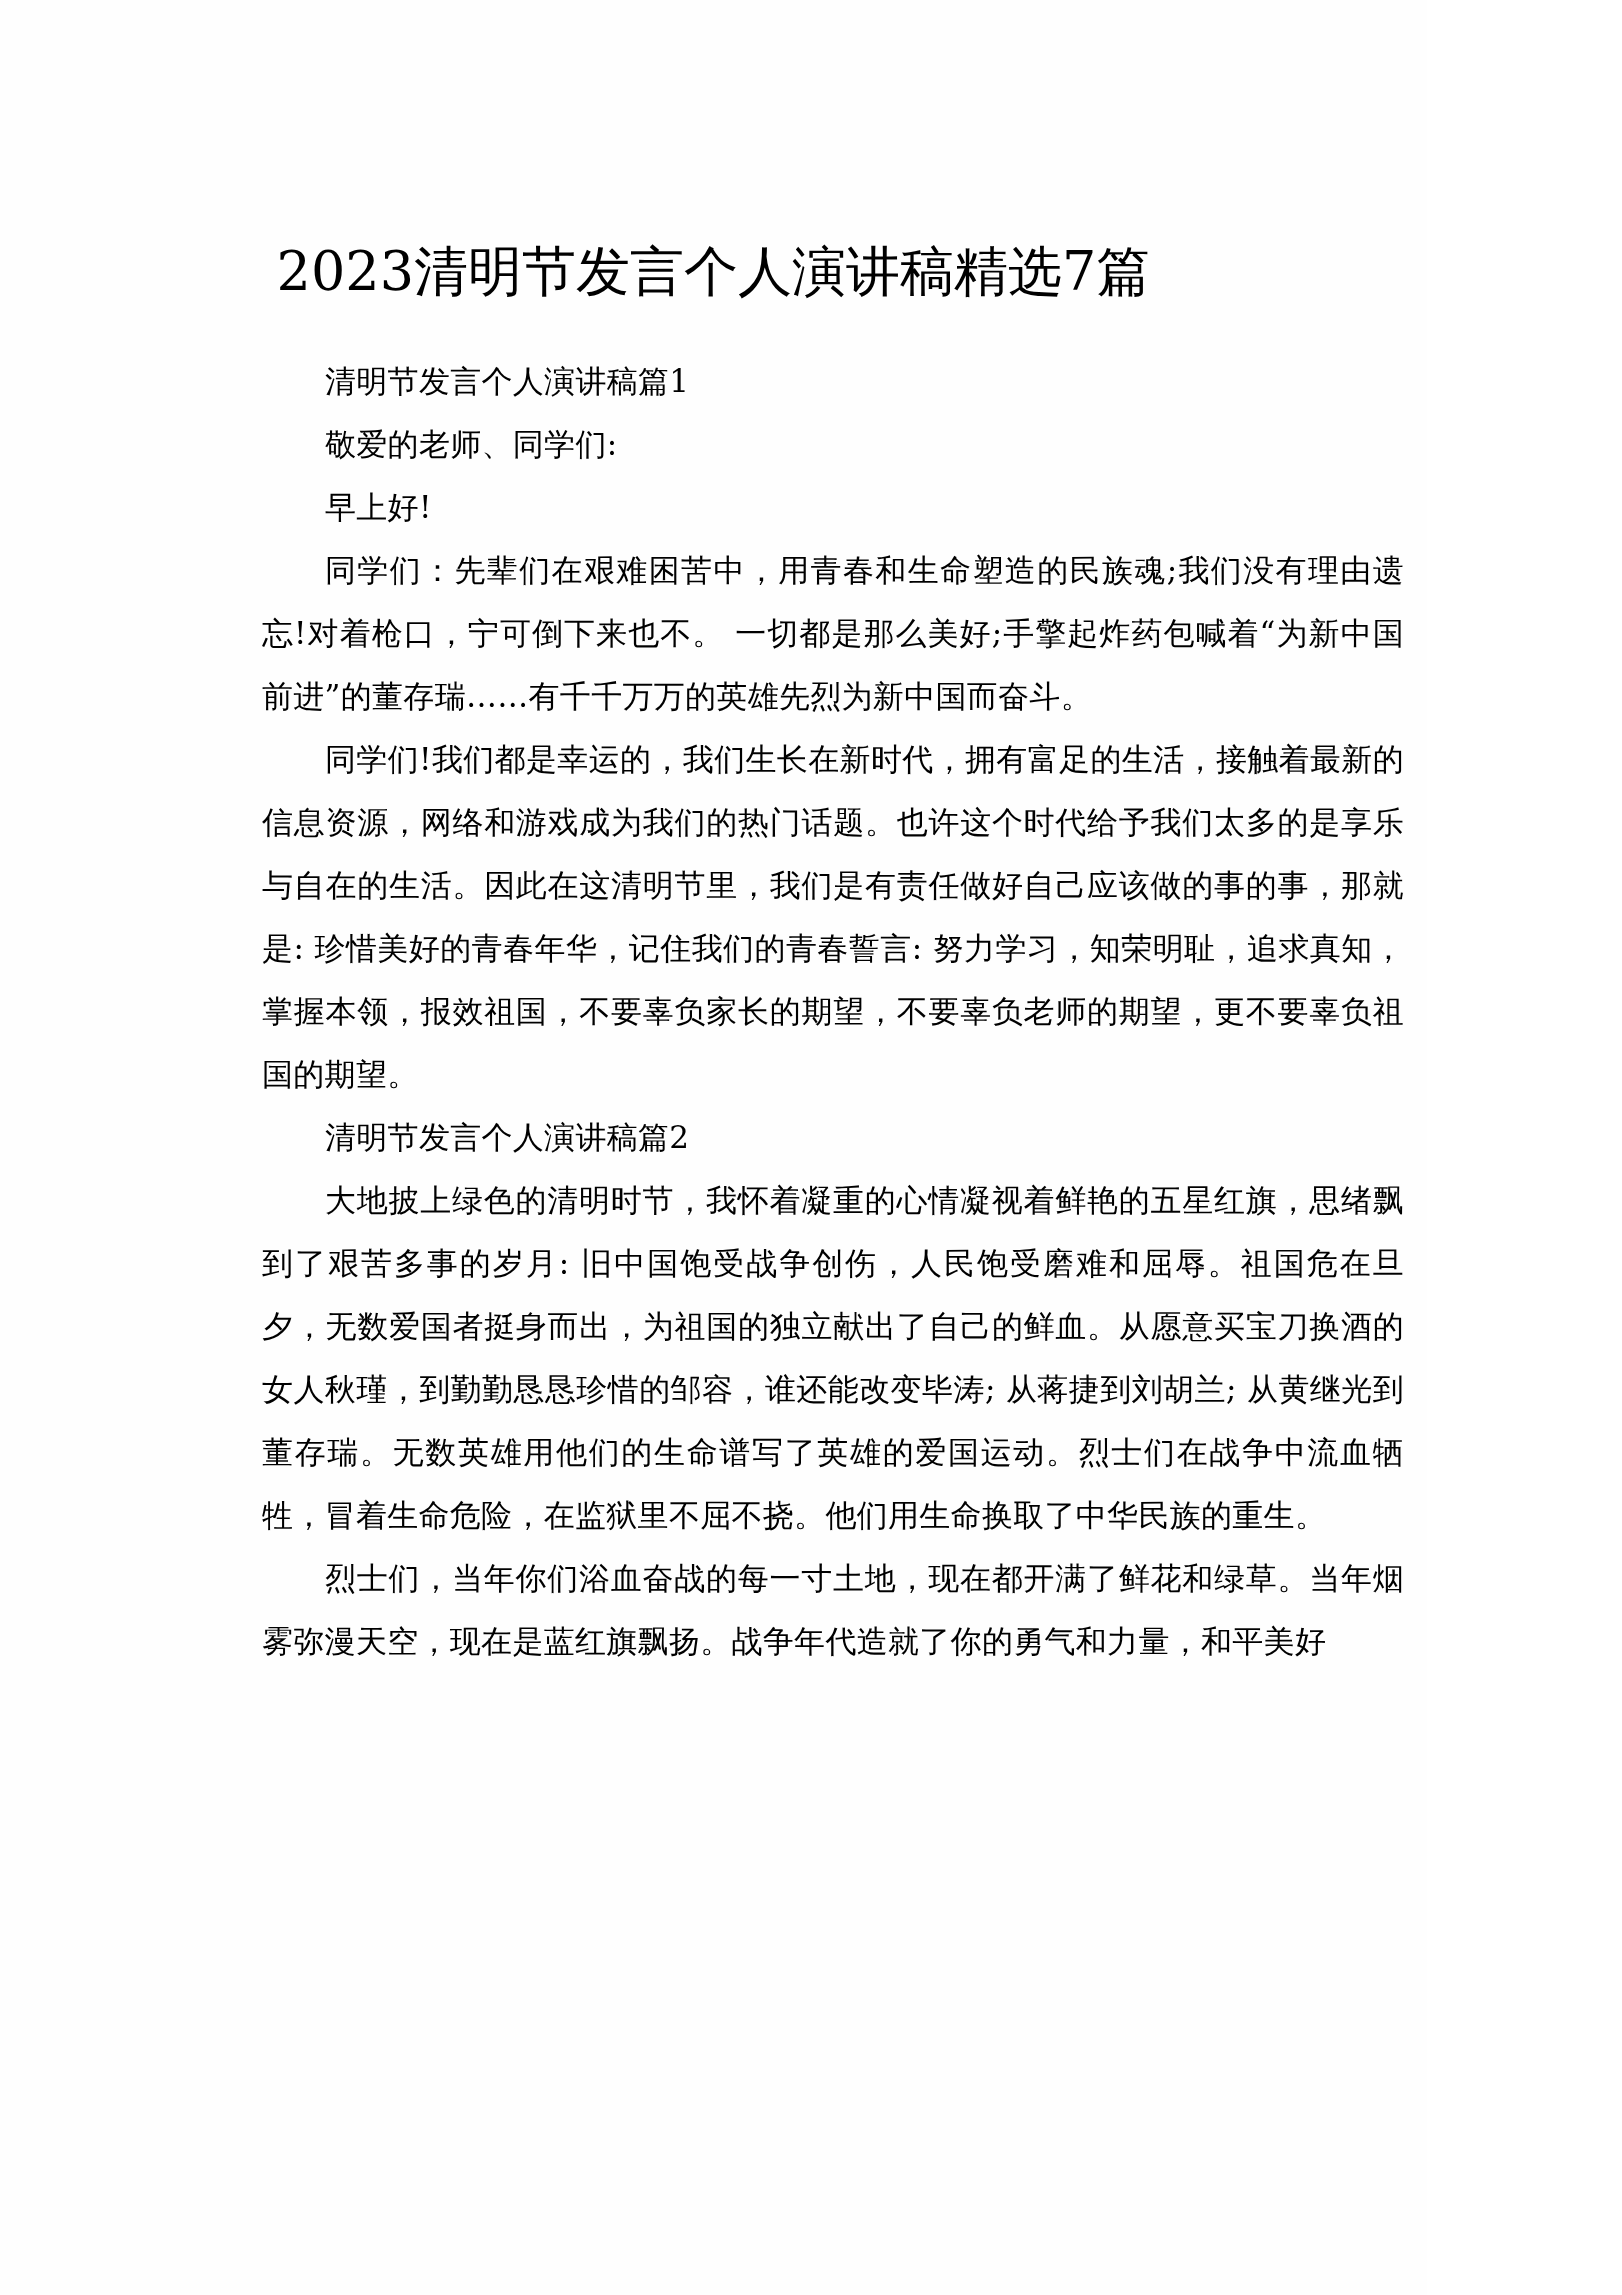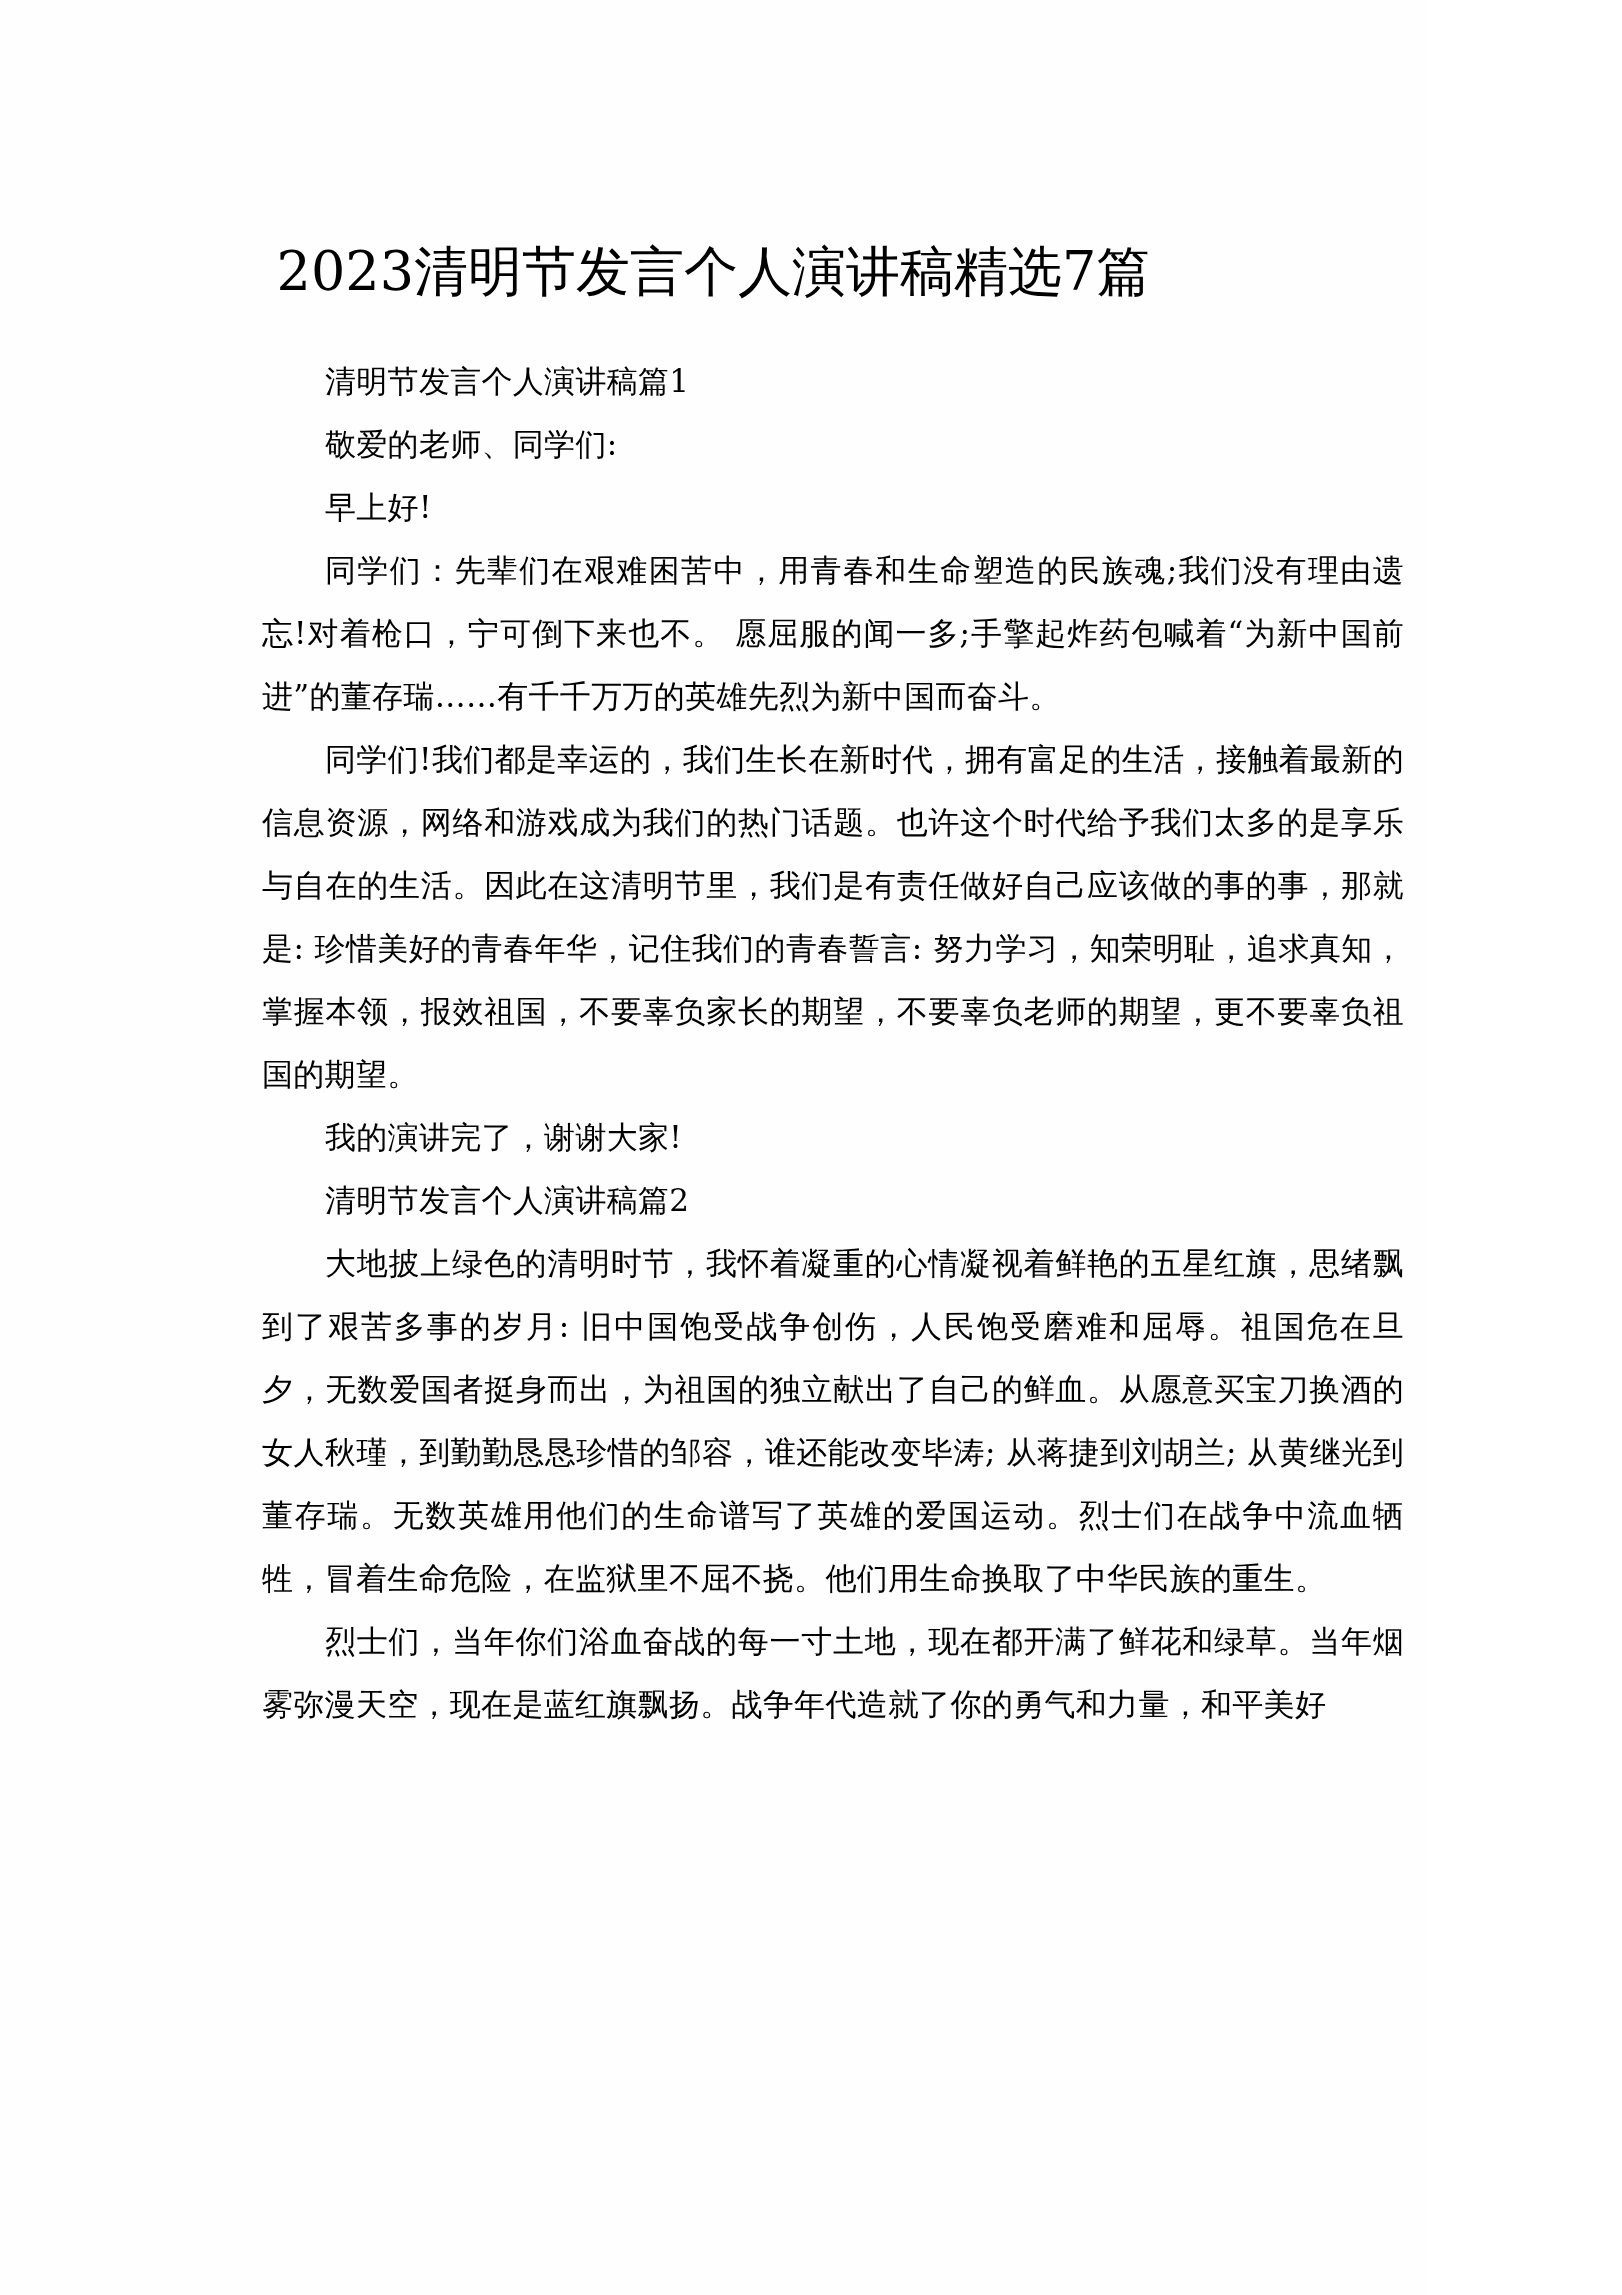--- a/index.html
+++ b/index.html
@@ -25,21 +25,20 @@
 </style>
 </head>
 <body>
 
 <div class="page">
   <h1 class="title">2023清明节发言个人演讲稿精选7篇</h1>
   <div class="body">
     <p class="p">清明节发言个人演讲稿篇1</p>
     <p class="p">敬爱的老师、同学们:</p>
     <p class="p">早上好!</p>
-    <p class="p">同学们：先辈们在艰难困苦中，用青春和生命塑造的民族魂;我们没有理由遗忘!对着枪口，宁可倒下来也不。 愿屈服的闻一多;手擎起炸药包喊着“为新中国前进”的董存瑞……有千千万万的英雄先烈为新中国而奋斗。</p>
+    <p class="p">同学们：先辈们在艰难困苦中，用青春和生命塑造的民族魂;我们没有理由遗忘!对着枪口，宁可倒下来也不。 一切都是那么美好;手擎起炸药包喊着“为新中国前进”的董存瑞……有千千万万的英雄先烈为新中国而奋斗。</p>
     <p class="p">同学们!我们都是幸运的，我们生长在新时代，拥有富足的生活，接触着最新的信息资源，网络和游戏成为我们的热门话题。也许这个时代给予我们太多的是享乐与自在的生活。因此在这清明节里，我们是有责任做好自己应该做的事的事，那就是: 珍惜美好的青春年华，记住我们的青春誓言: 努力学习，知荣明耻，追求真知，掌握本领，报效祖国，不要辜负家长的期望，不要辜负老师的期望，更不要辜负祖国的期望。</p>
-    <p class="p">我的演讲完了，谢谢大家!</p>
     <p class="p">清明节发言个人演讲稿篇2</p>
     <p class="p">大地披上绿色的清明时节，我怀着凝重的心情凝视着鲜艳的五星红旗，思绪飘到了艰苦多事的岁月: 旧中国饱受战争创伤，人民饱受磨难和屈辱。祖国危在旦夕，无数爱国者挺身而出，为祖国的独立献出了自己的鲜血。从愿意买宝刀换酒的女人秋瑾，到勤勤恳恳珍惜的邹容，谁还能改变毕涛; 从蒋捷到刘胡兰; 从黄继光到董存瑞。无数英雄用他们的生命谱写了英雄的爱国运动。烈士们在战争中流血牺牲，冒着生命危险，在监狱里不屈不挠。他们用生命换取了中华民族的重生。</p>
     <p class="p">烈士们，当年你们浴血奋战的每一寸土地，现在都开满了鲜花和绿草。当年烟雾弥漫天空，现在是蓝红旗飘扬。战争年代造就了你的勇气和力量，和平美好</p>
   </div>
 </div>
 
 
 </body></html>

